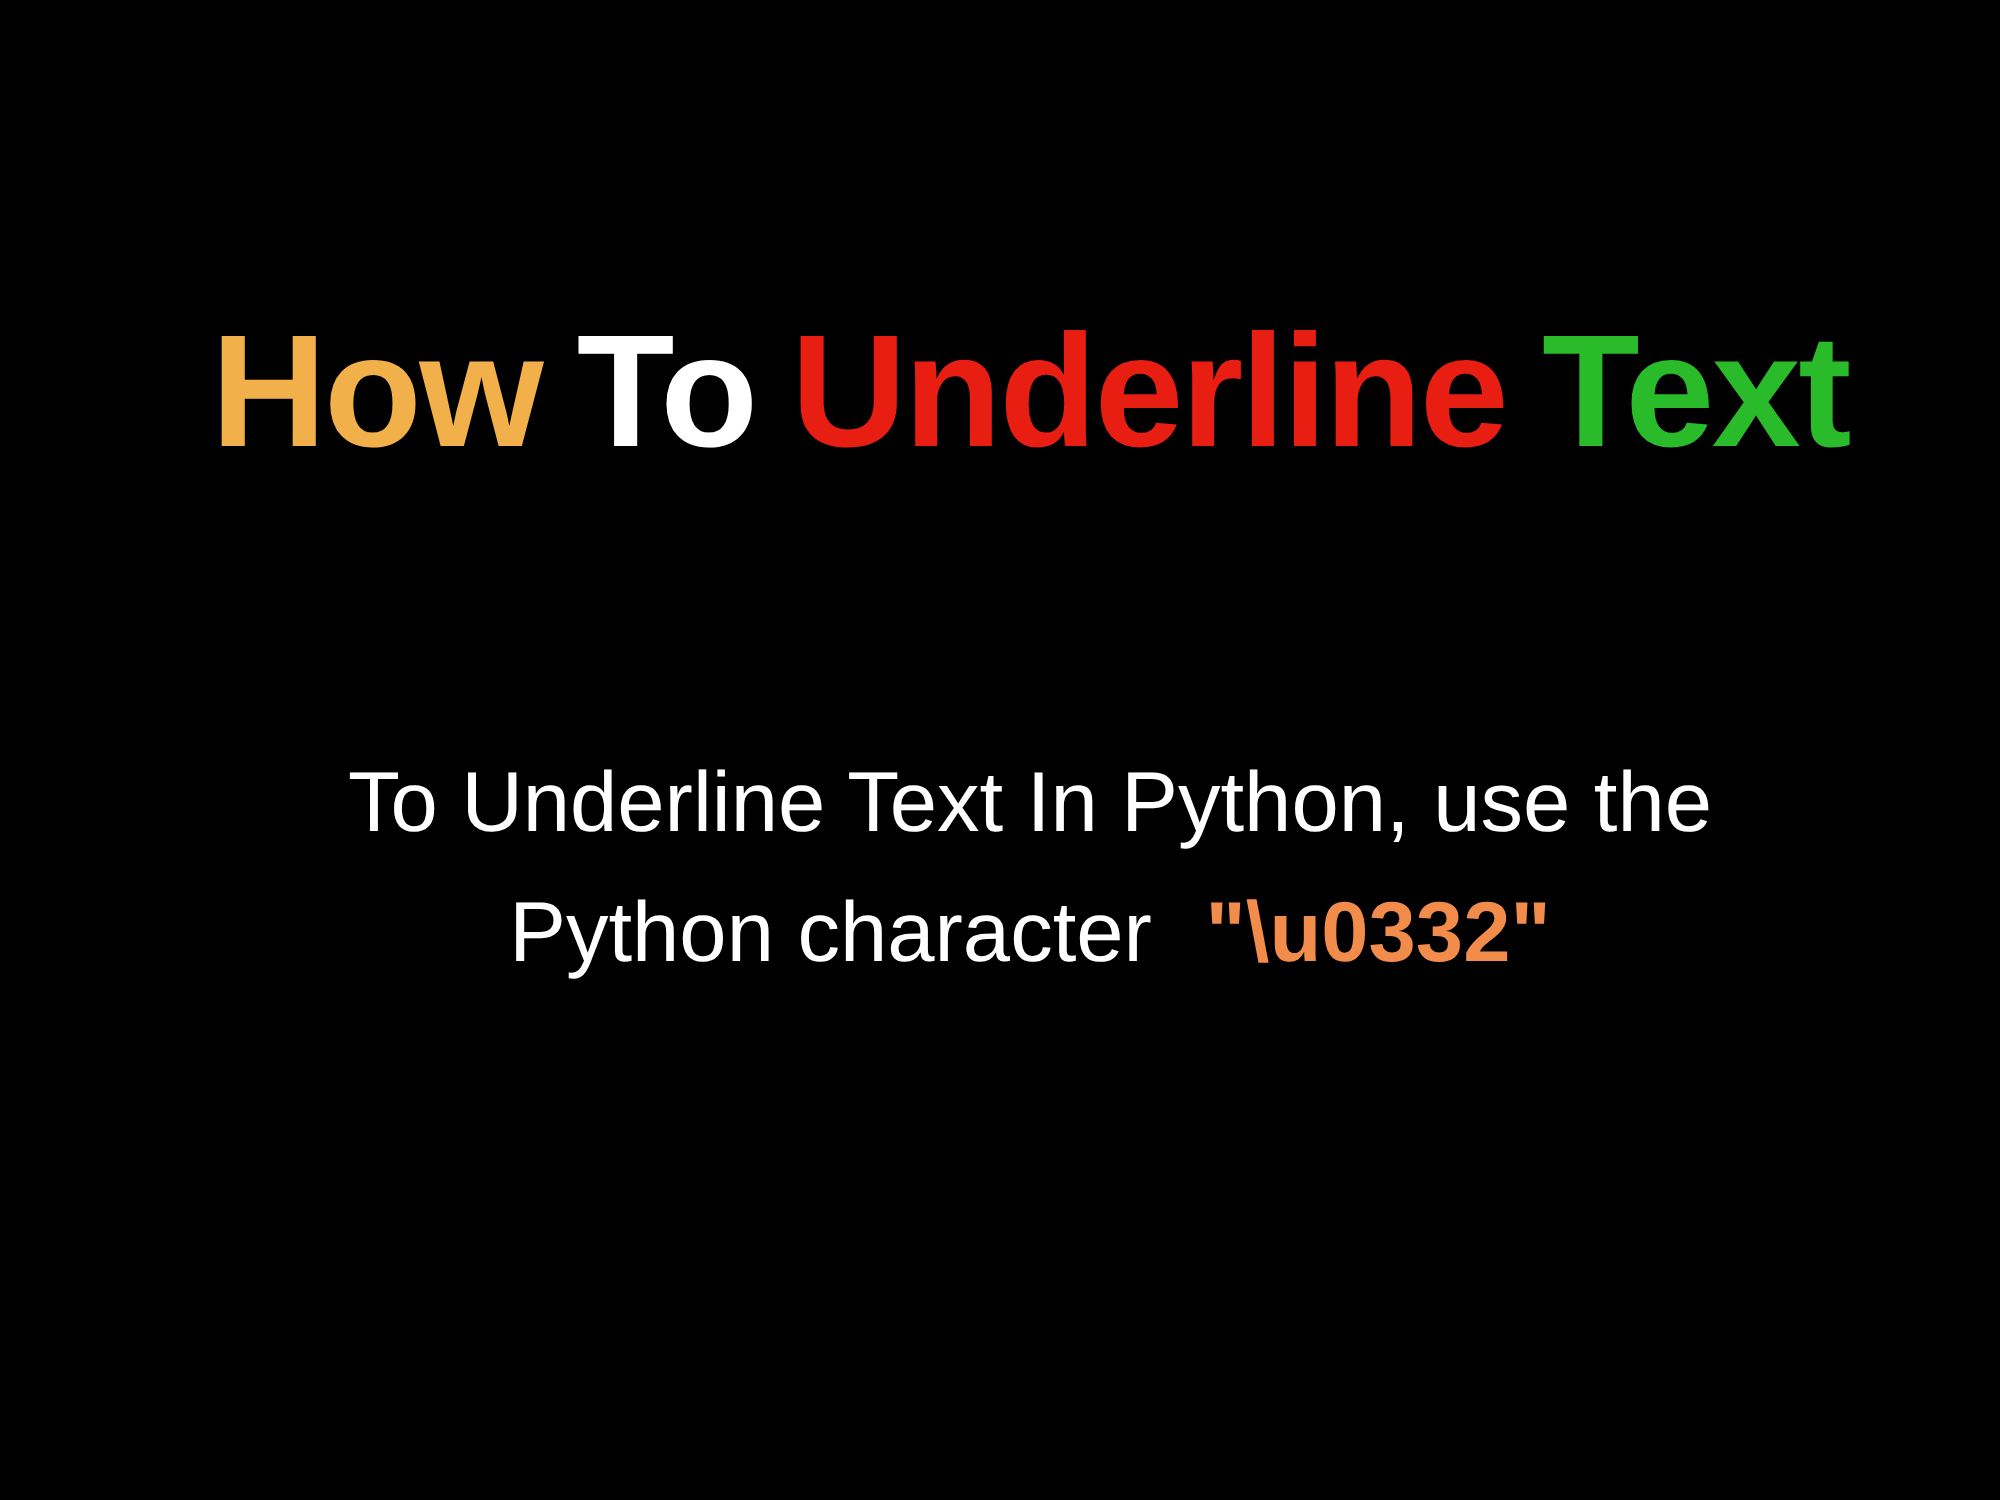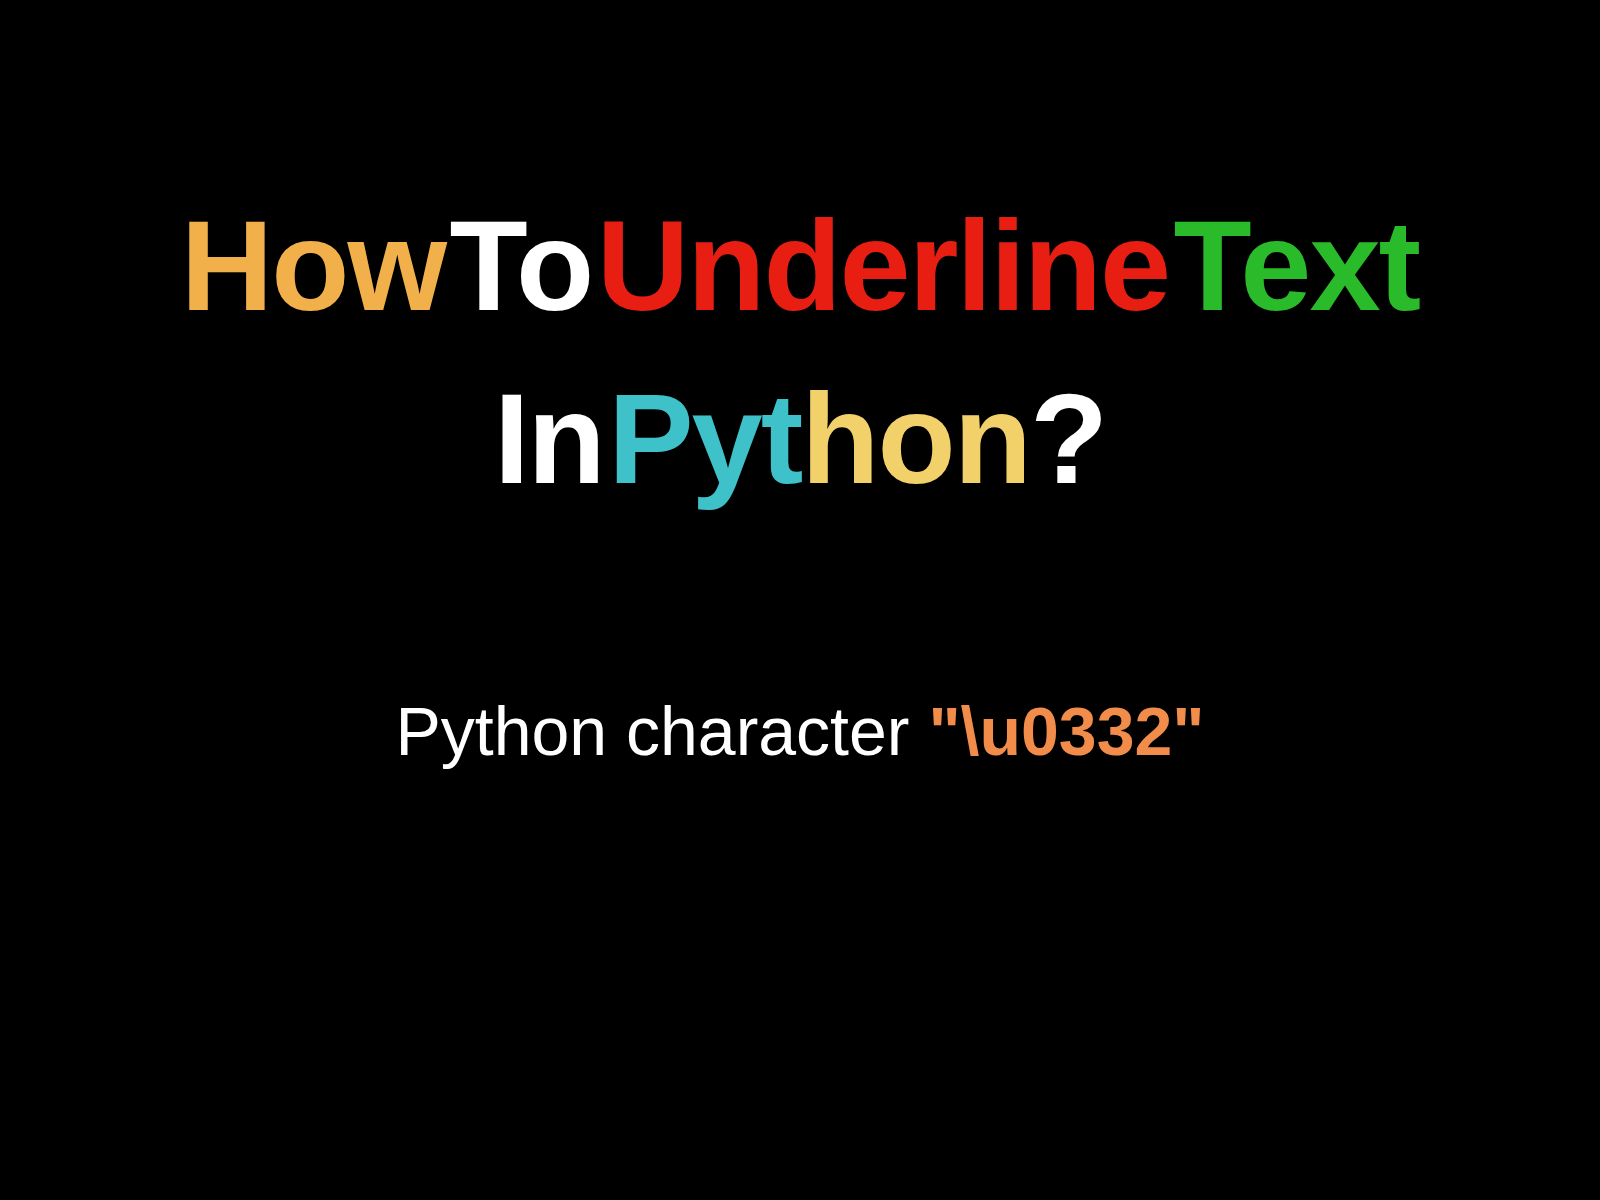--- a/index.html
+++ b/index.html
@@ -1,16 +1,16 @@
 <!DOCTYPE html>
 <html><head>
   <meta charset="utf-8">
   <style>
     * {
-      margin: 0;
+      margin: 12px;
       padding: 0;
       box-sizing: border-box;
     }
     body {
       width: 1600px;
       height: 1200px;
       background-color: #000000;
       display: flex;
       flex-direction: column;
       align-items: center;
@@ -50,23 +50,20 @@
 </head>
 <body>
 
 <div class="title">
   <div>
     <span class="title-word c-orange">How</span>
     <span class="title-word c-white">To</span>
     <span class="title-word c-red">Underline</span>
     <span class="title-word c-green">Text</span>
   </div>
-  <div>
-    <span class="title-word c-white">In</span>
-    <span class="title-word"><span class="c-cyan">Pyt</span><span class="c-yellow">hon</span></span><span class="title-word c-white">?</span>
-  </div>
 </div>
 
 <div class="subtitle">
+  <div>To Underline Text In Python, use the</div>
   <div>
     <span>Python character </span><span class="code-text">"\u0332"</span>
   </div>
 </div>
 
 </body></html>

